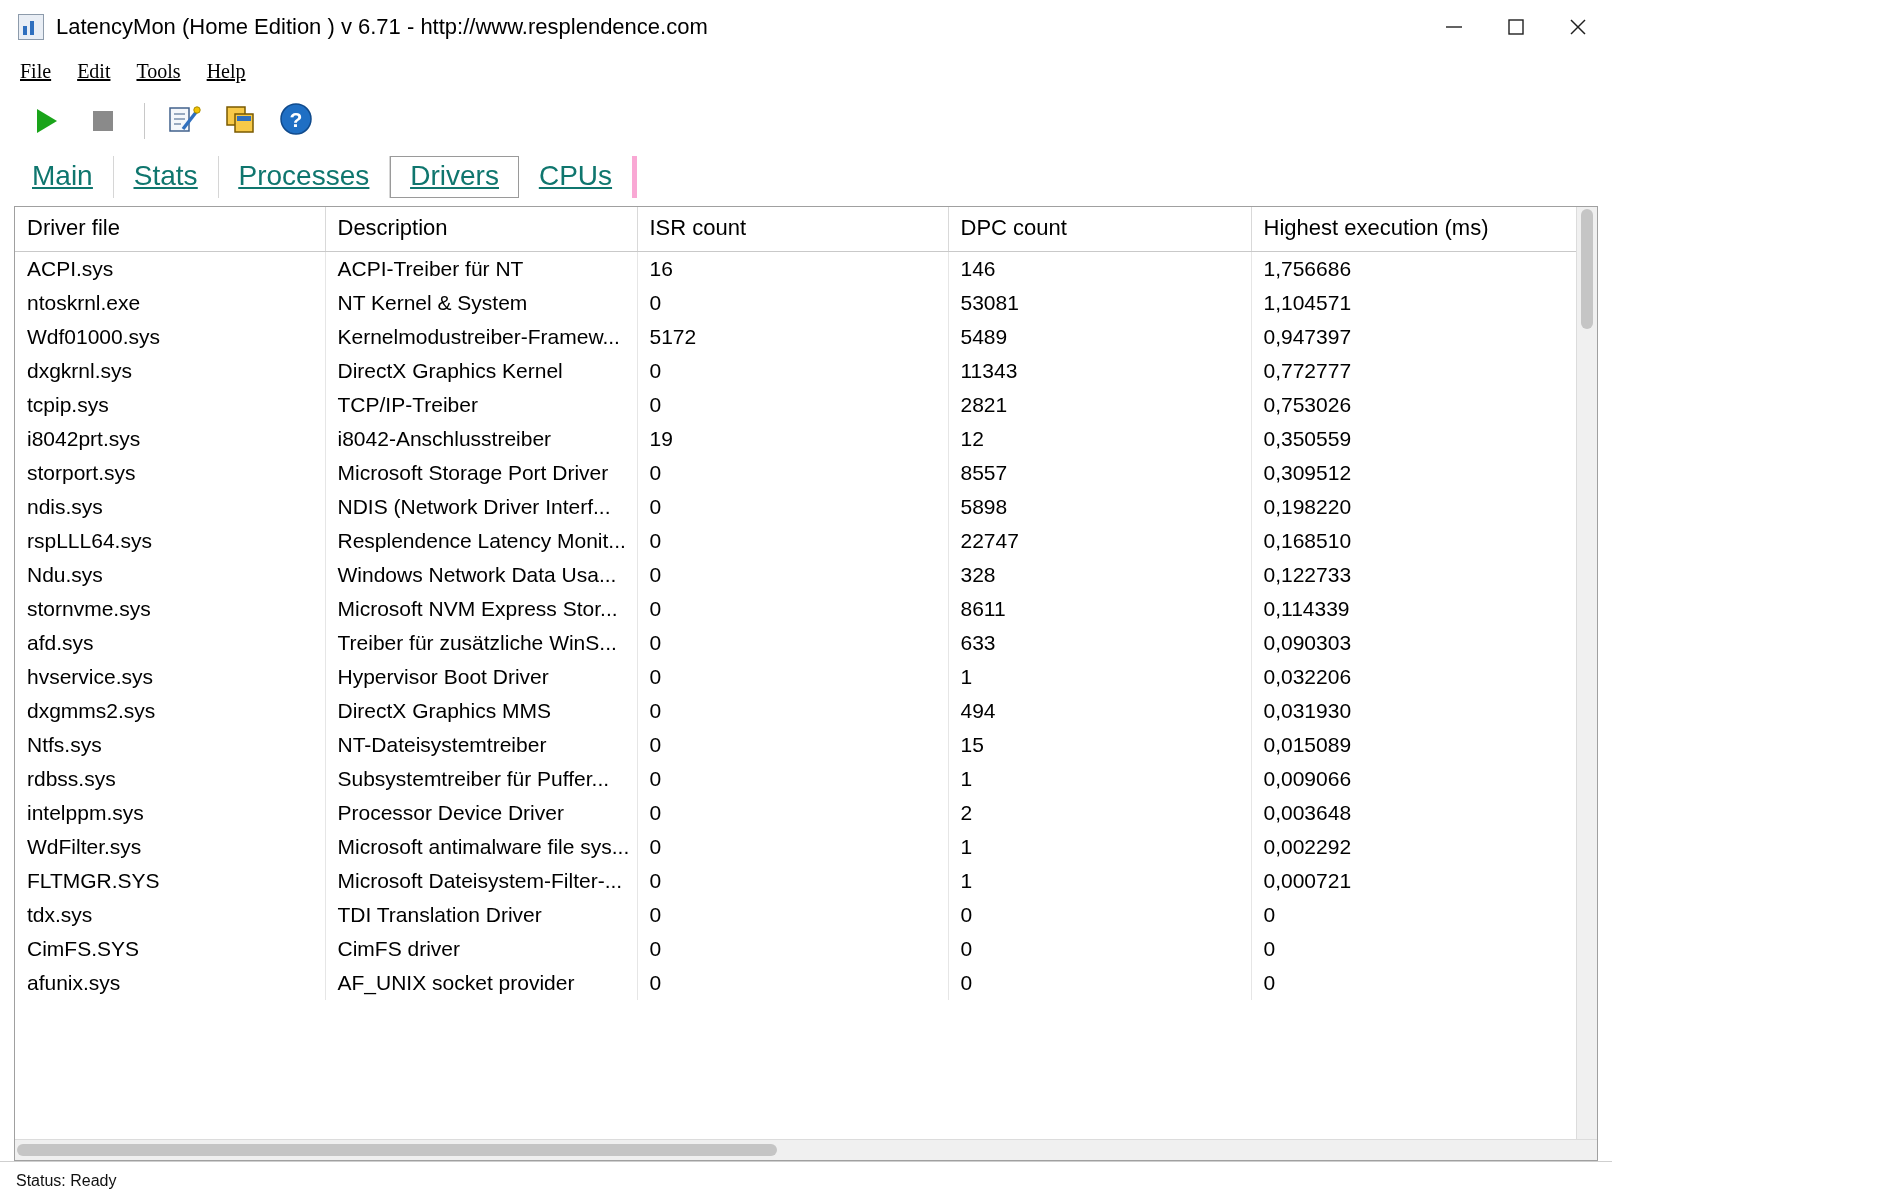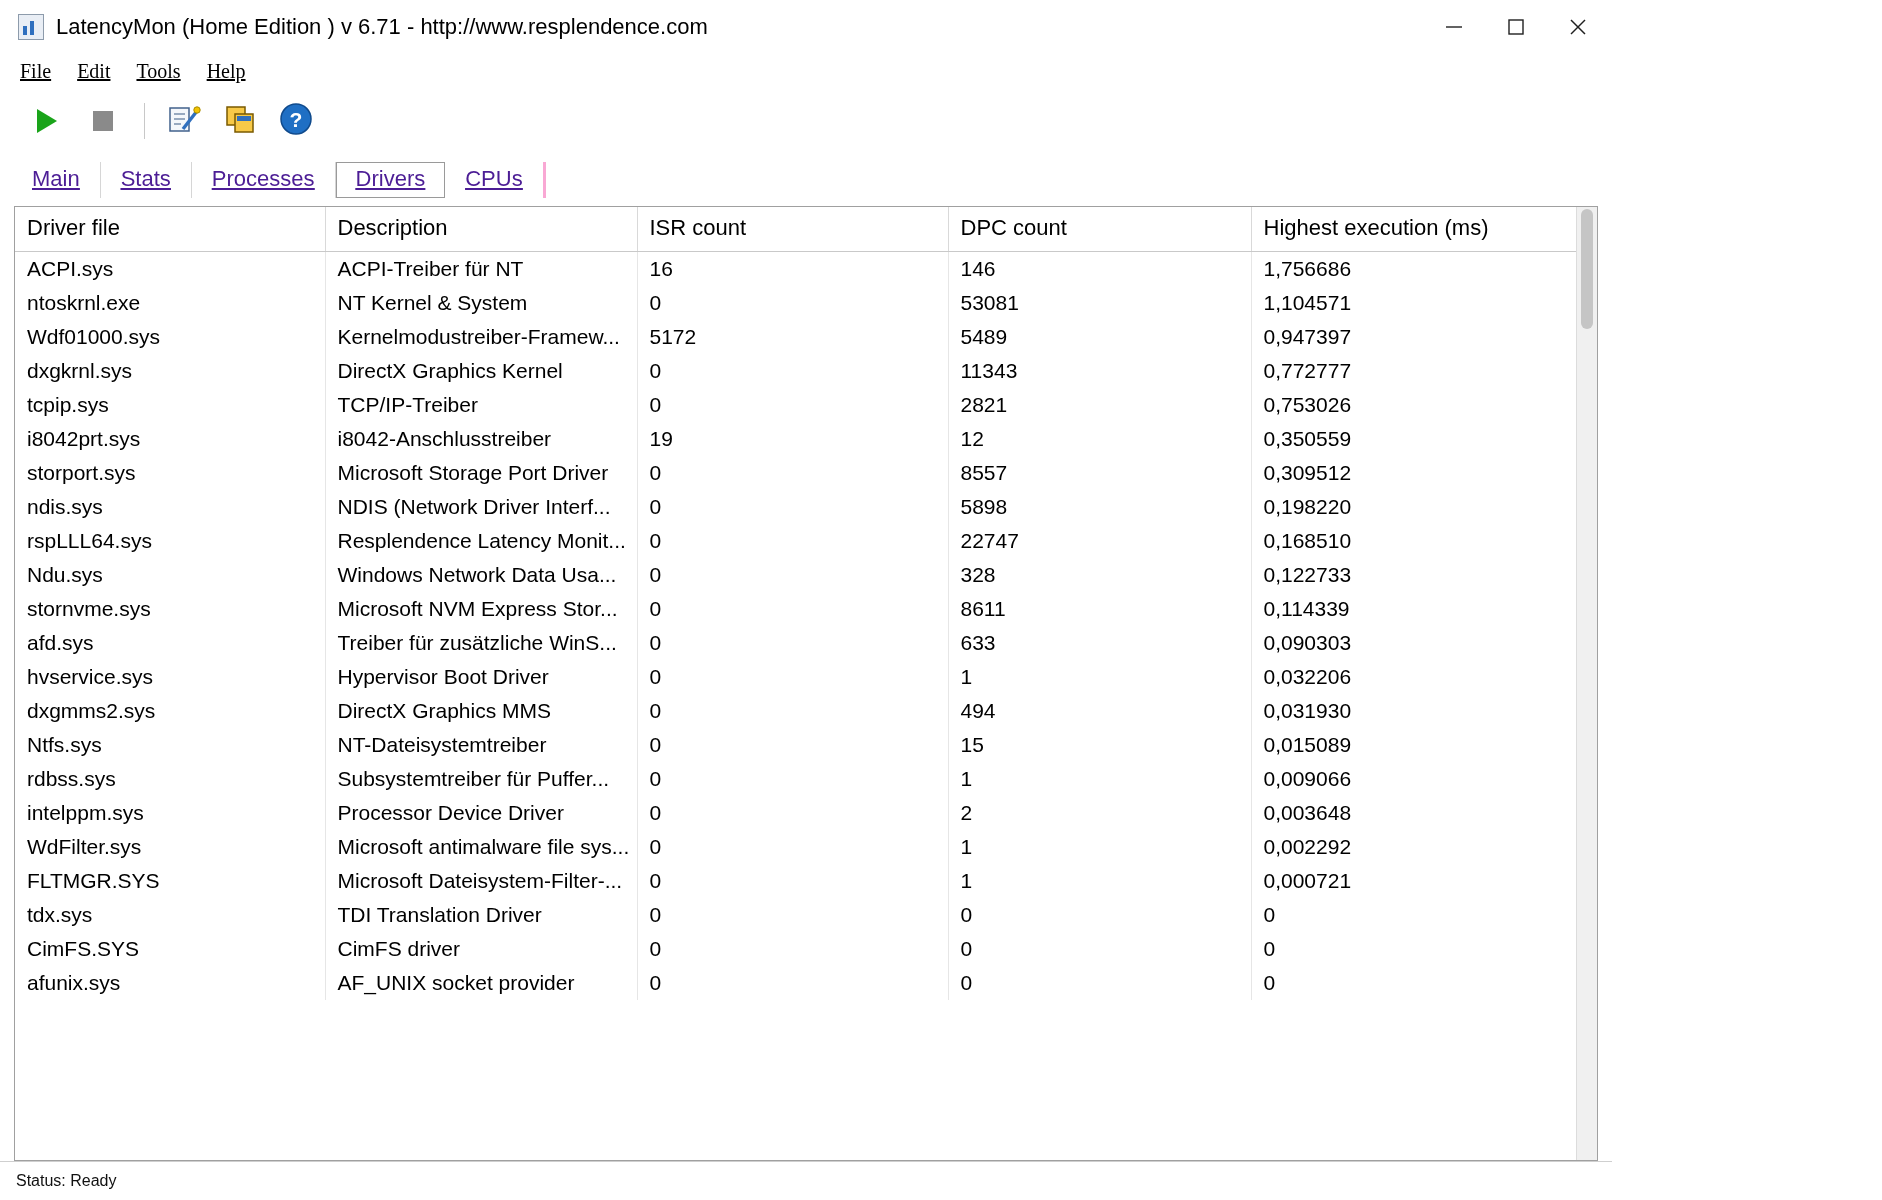--- a/index.html
+++ b/index.html
@@ -126,43 +126,43 @@
   
   .tabs {
     height: 44px;
     display: flex;
     align-items: flex-end;
     padding-left: 12px;
     flex: 0 0 auto;
     background: #ffffff;
   }
   .tab {
-    font-size: 22px;
+    font-size: 28px;
     padding: 4px 20px 6px 20px;
-    color: #4c1d95;
+    color: #0f766e;
     white-space: nowrap;
     border-right: 1px solid #d6d6d6;
     text-decoration: underline;
   }
-  .tab:last-child { border-right: 3px solid #f9a8d4; }
+  .tab:last-child { border-right: 5px solid #f9a8d4; }
   .tab.selected {
     border: 1px solid #9a9a9a;
     padding: 3px 19px 5px 19px;
     background: #ffffff;
   }
   .tab u { text-decoration: underline; }
 
   
   .table-wrap {
     flex: 1 1 auto;
     margin: 8px 14px 0 14px;
     border: 1px solid #a0a0a0;
     background: #ffffff;
     display: flex;
-    flex-direction: row;
+    flex-direction: column;
     overflow: hidden;
     position: relative;
     box-sizing: border-box;
   }
   .table-scroll-row {
     display: flex;
     flex: 1 1 auto;
     min-height: 0;
   }
   .table-main {

